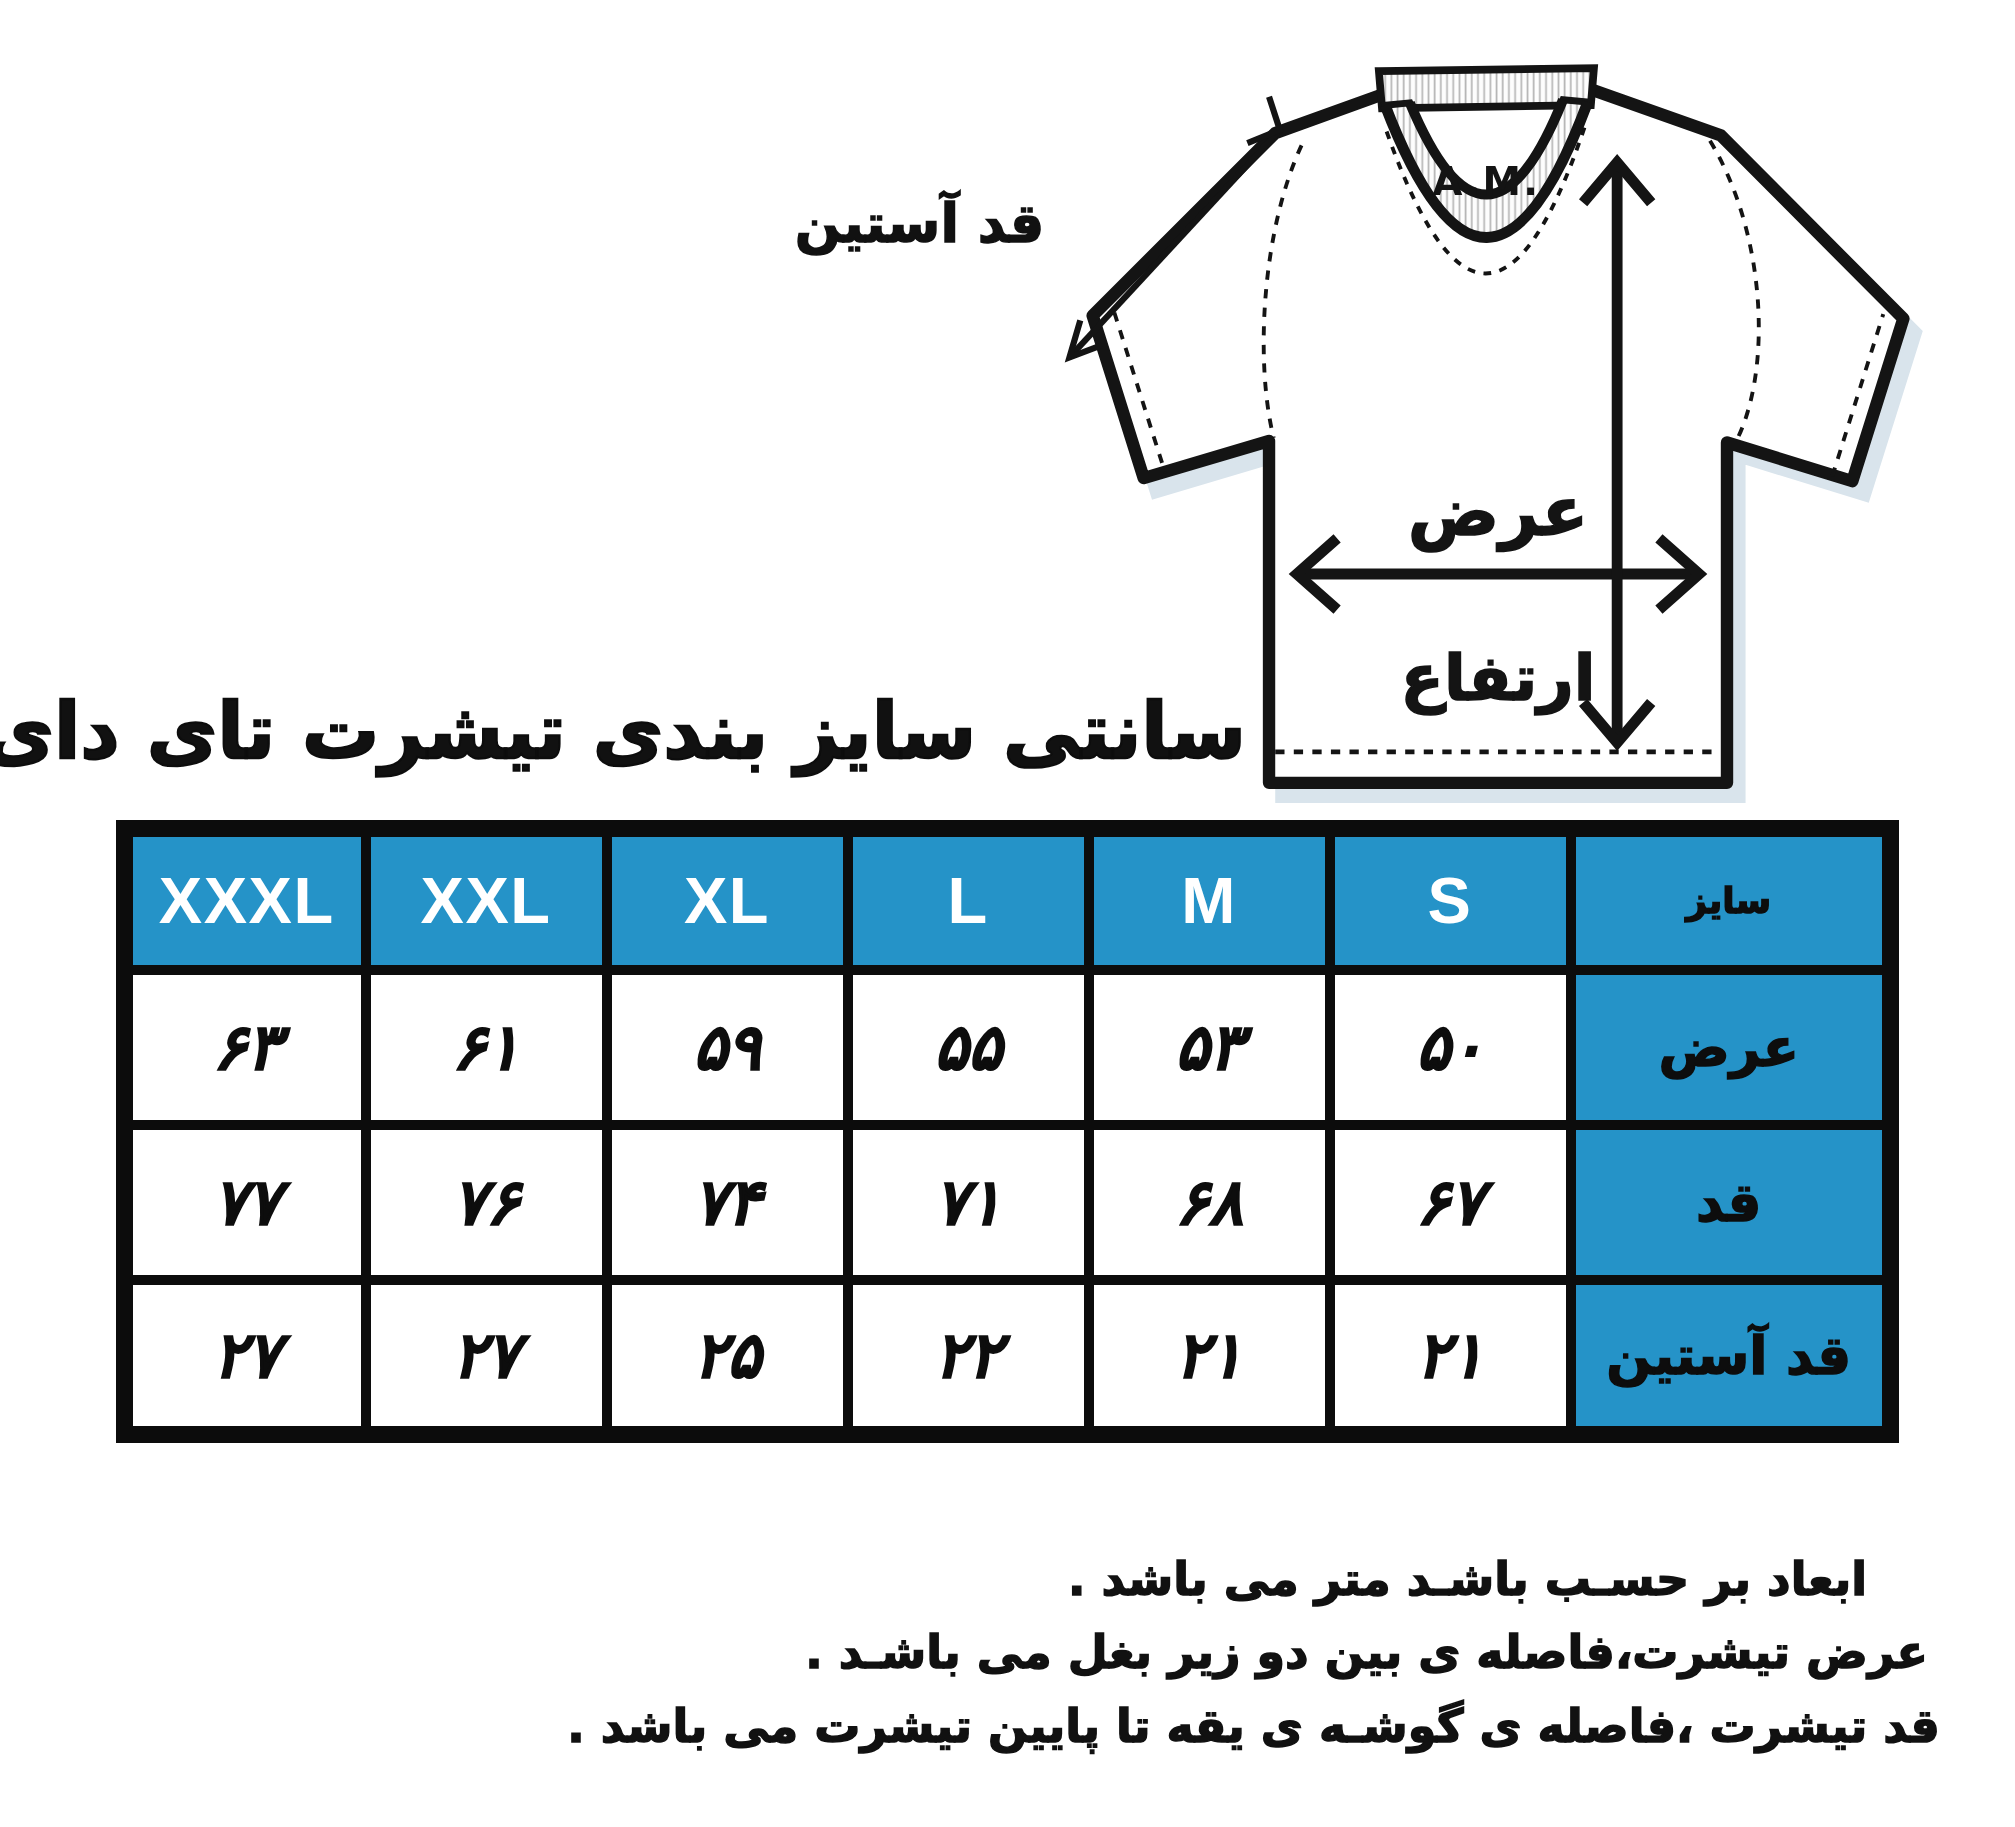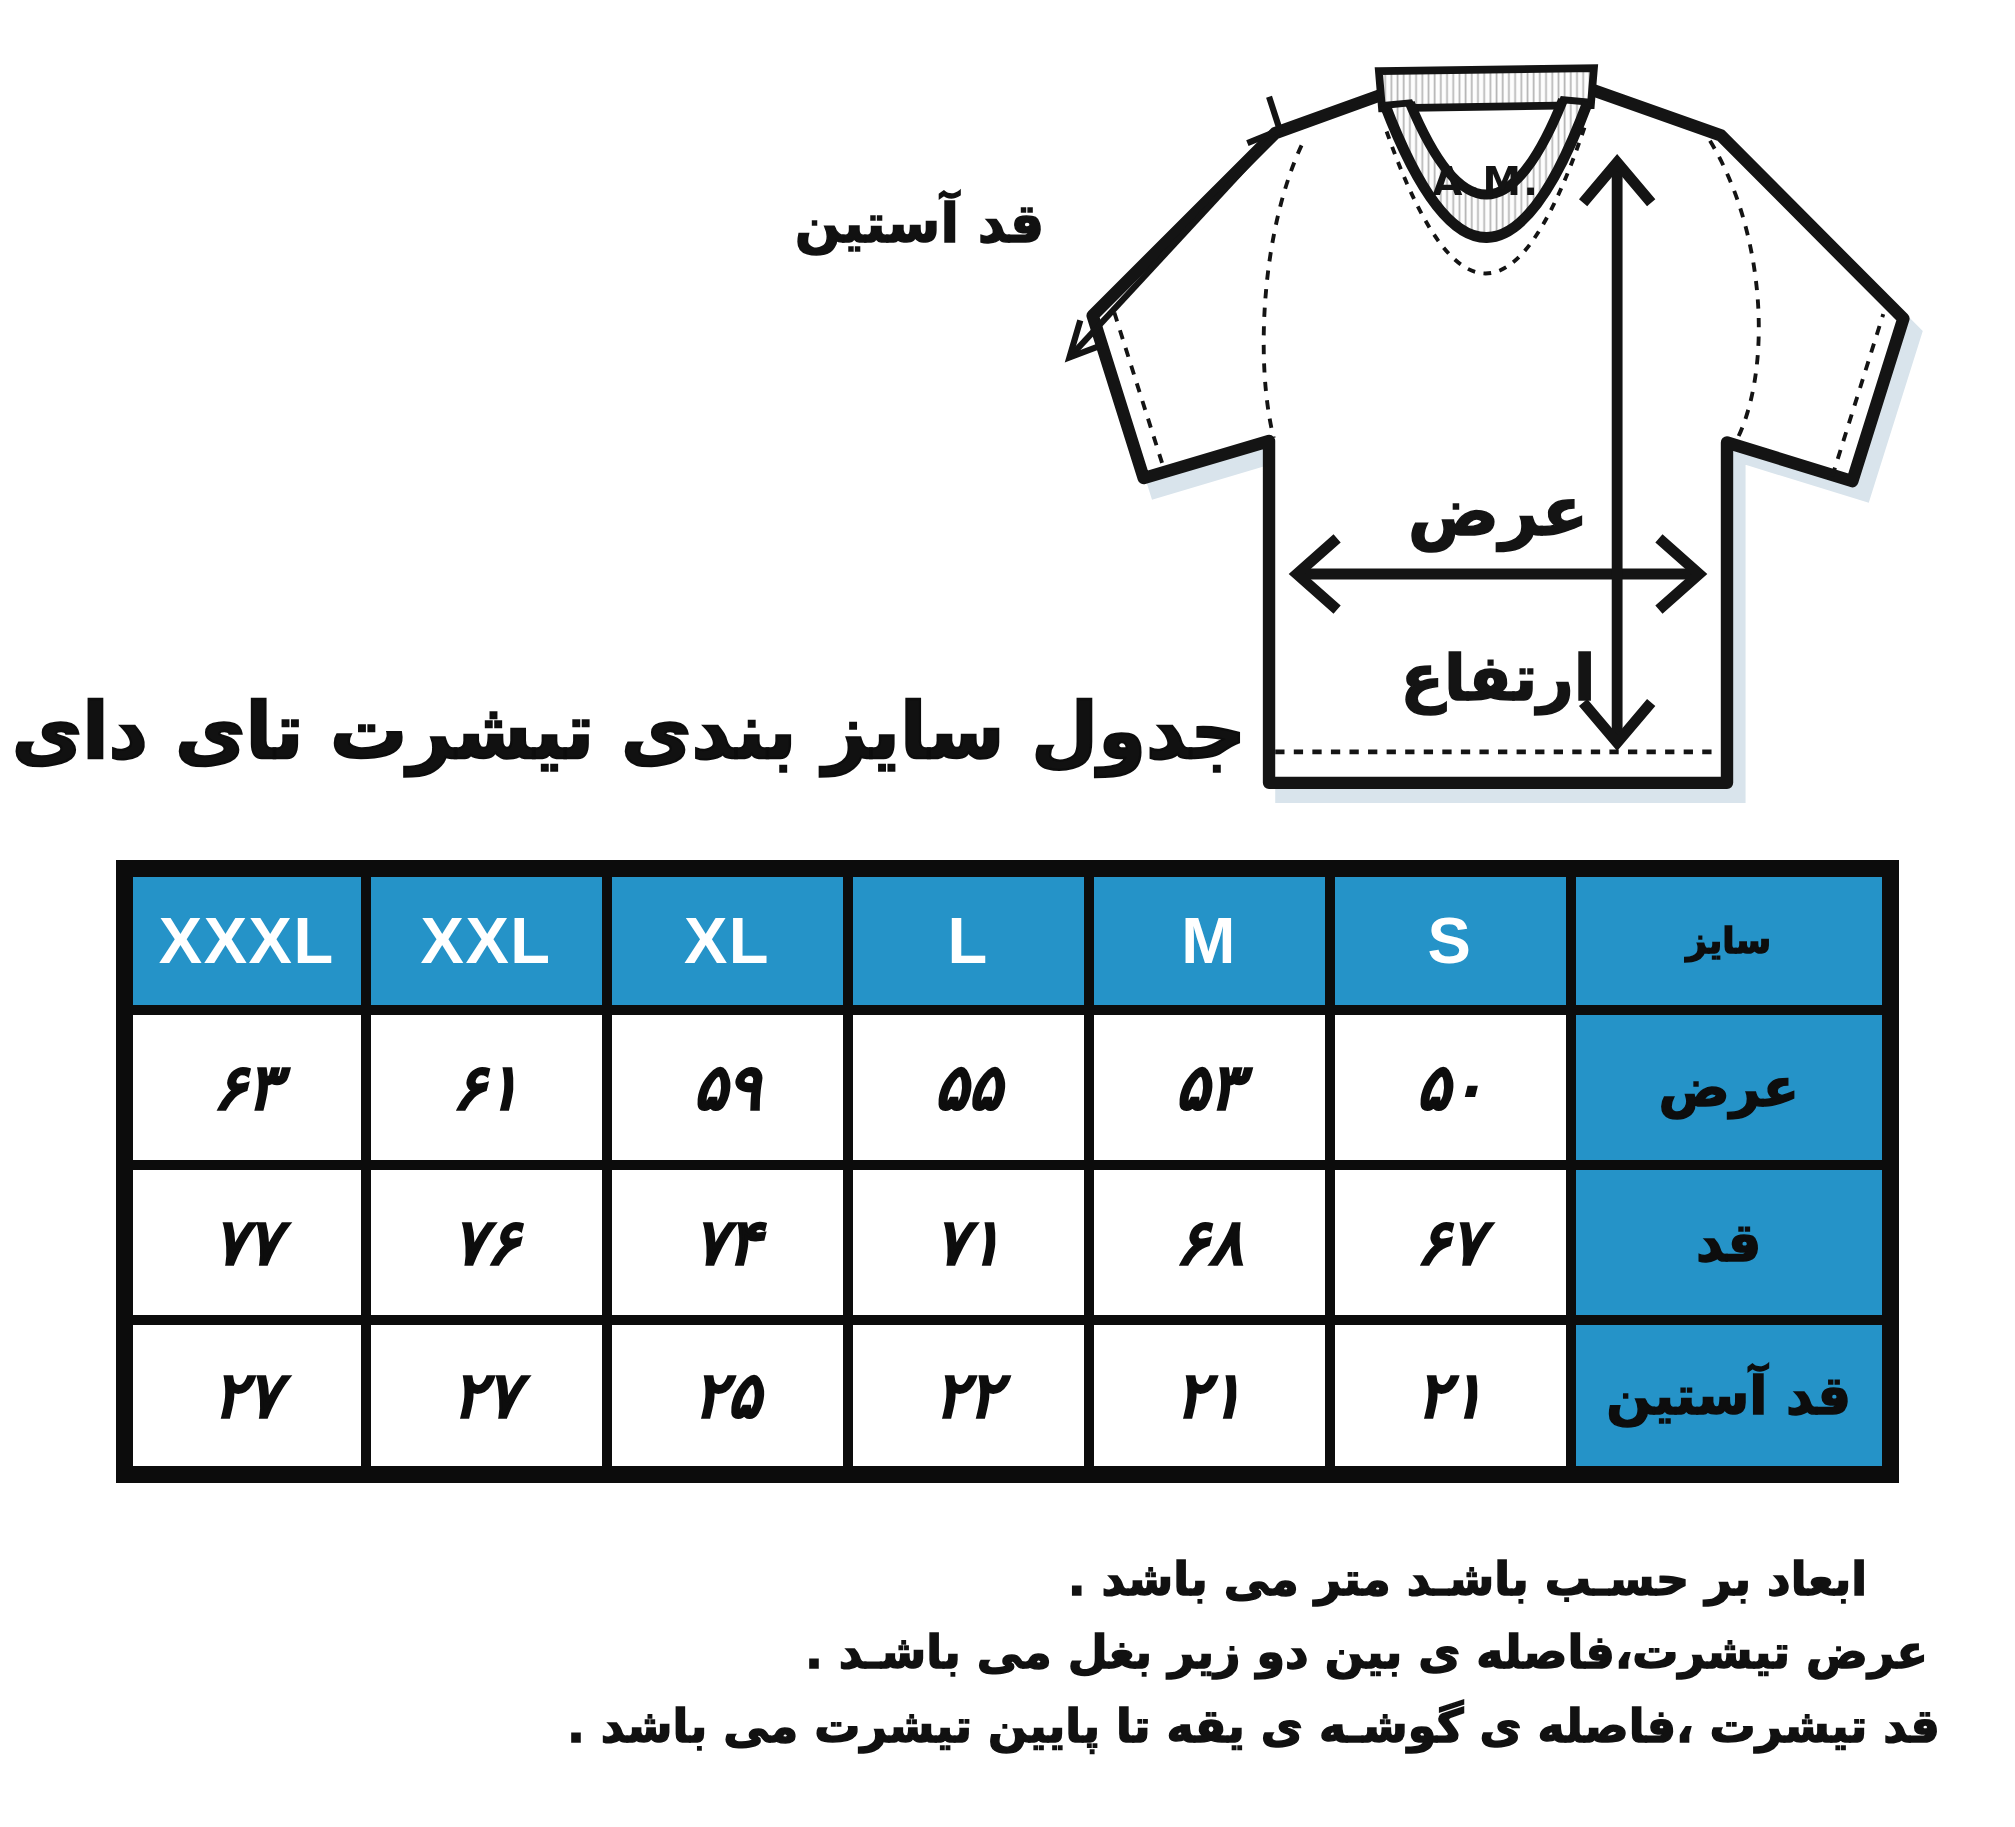--- a/index.html
+++ b/index.html
@@ -11,21 +11,21 @@
                 direction:rtl;font-size:54px;font-weight:bold;-webkit-text-stroke:1.5px #111;
                 white-space:nowrap;}
   .shirt-svg{position:absolute;left:1029px;top:0;width:986px;height:820px;}
 
   
   .title{position:absolute;left:108px;top:687px;width:1138px;margin:0;direction:rtl;
          text-align:center;font-size:77px;font-weight:bold;white-space:nowrap;
          -webkit-text-stroke:2.3px #0d0d0d;}
 
   
-  table.size-table{position:absolute;left:116px;top:860px;border-collapse:collapse;
+  table.size-table{position:absolute;left:116px;top:820px;border-collapse:collapse;
                    table-layout:fixed;border:17px solid #0c0c0c;}
   table.size-table col.c{width:241px;}
   table.size-table col.lblcol{width:320px;}
   table.size-table td{border:10.8px solid #0c0c0c;text-align:center;vertical-align:middle;
                       font-weight:bold;padding:0;}
   tr.head{height:141px;}
   tr.datarow{height:155px;}
   tr.head td.sz{background:#2593C8;color:#ffffff;font-size:65px;
                 font-family:"Liberation Sans","DejaVu Sans",sans-serif;letter-spacing:1.5px;}
   td.lbl{background:#2593C8;color:#0d0d0d;direction:rtl;font-size:53px;
@@ -96,21 +96,21 @@
     <text class="svg-label" x="606" y="692" font-size="88" text-anchor="middle" stroke="#141414" stroke-width="2">عرض</text>
 
     <g fill="none" class="ink" stroke-width="14">
       <path d="M760,212 L760,958"></path>
       <path d="M716,262 L760,210 L804,262"></path>
       <path d="M716,908 L760,960 L804,908"></path>
     </g>
     <text class="svg-label" x="732" y="905" font-size="82" text-anchor="end" stroke="#141414" stroke-width="2">ارتفاع</text>
   </svg>
 
-  <h1 class="title">جدول سایز بندی  تیشرت تای دای</h1>
+  <h1 class="title">سانتی سایز بندی  تیشرت تای دای</h1>
 
   <table class="size-table">
     <colgroup>
       <col class="c">
         <col class="c">
         <col class="c">
         <col class="c">
         <col class="c">
         <col class="c">
       <col class="lblcol">

